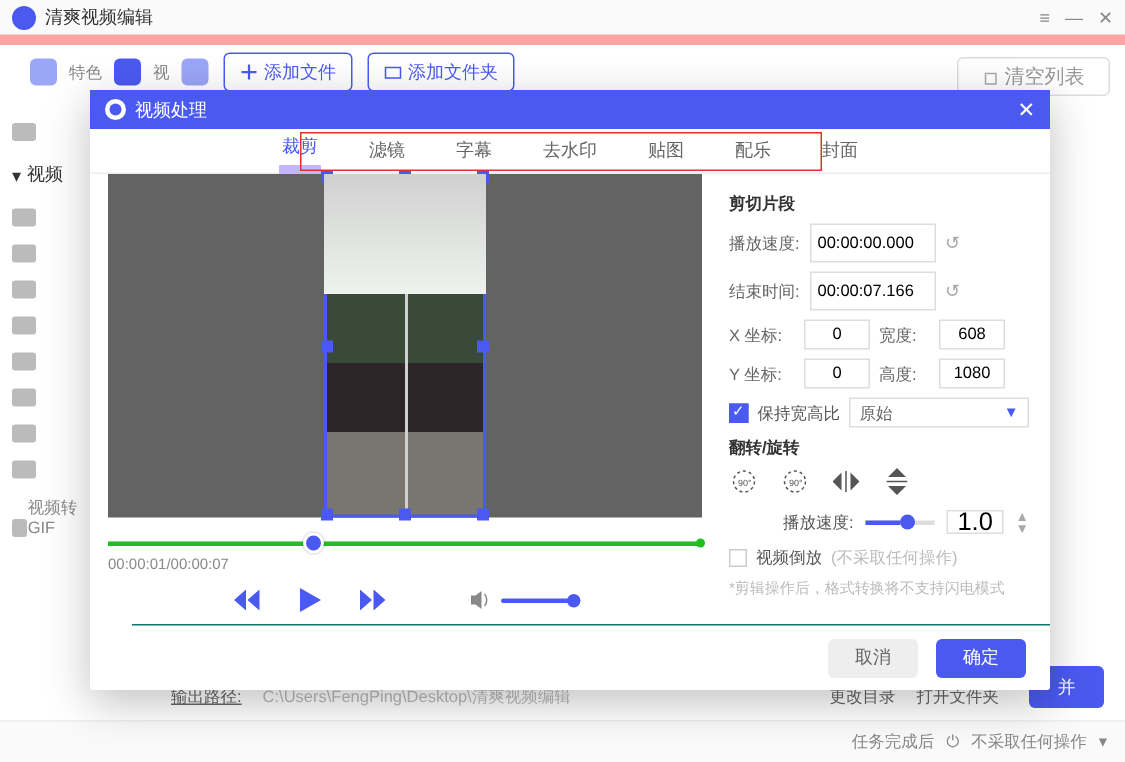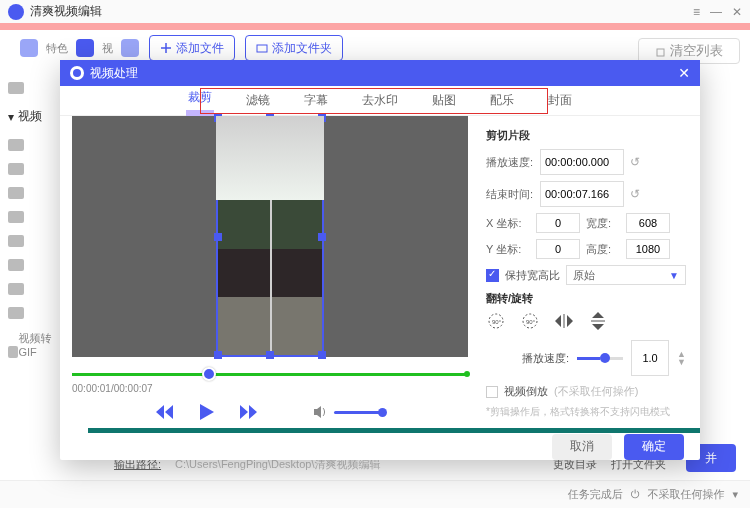--- a/index.html
+++ b/index.html
@@ -86,27 +86,27 @@
 .select { flex:1; height:20px; border:1px solid #ddd; display:flex; align-items:center; justify-content:space-between; padding:0 6px; color:#666; }
 .select .arrow { color:#4a5af0; font-size:10px; }
 
 .rot-icons { display:flex; gap:14px; margin:6px 0 10px; }
 .rot-icons .ri { width:20px; height:18px; display:flex; align-items:center; justify-content:center; color:#555; cursor:pointer; }
 
 .speed-row { display:flex; align-items:center; gap:8px;margin-left:36px; }
 .speed-row .slider { flex:1; height:3px; background:#ddd; position:relative; }
 .speed-row .slider .fill { position:absolute; left:0; width:50%; top:0; bottom:0; background:#4a5af0; }
 .speed-row .slider .th { position:absolute; left:50%; top:-4px; width:10px; height:10px; border-radius:50%; background:#4a5af0; }
-.speed-row input { width:38px; height:36px; border:1px solid #ddd; text-align:center; font-size:11px; }
+.speed-row input { width:38px; height:16px; border:1px solid #ddd; text-align:center; font-size:17px; }
 .speed-row .spin { color:#aaa; font-size:9px; line-height:8px; }
 
 .chk2 { width:12px; height:12px; border:1px solid #ccc; }
 .hint { color:#bbb; font-size:10px; margin-top:4px; }
 
-.modal-footer { height:32px; display:flex; align-items:center; justify-content:flex-end; gap:12px; padding:0 16px; border-top:5px solid #0f766e;margin-left:28px; }
+.modal-footer { height:44px; display:flex; align-items:center; justify-content:flex-end; gap:12px; padding:0 16px; border-top:1px solid #0f766e;margin-left:28px; }
 .modal-footer .btn { width:60px; height:26px; border-radius:4px; display:flex; align-items:center; justify-content:center; font-size:12px; cursor:pointer; }
 .modal-footer .cancel { background:#eee; color:#666; }
 .modal-footer .ok { background:#4a5af0; color:#fff;font-family:Liberation Mono, monospace; }
 
 svg { display:block; }
 </style>
 </head>
 <body>
 
 <div class="main-window">

